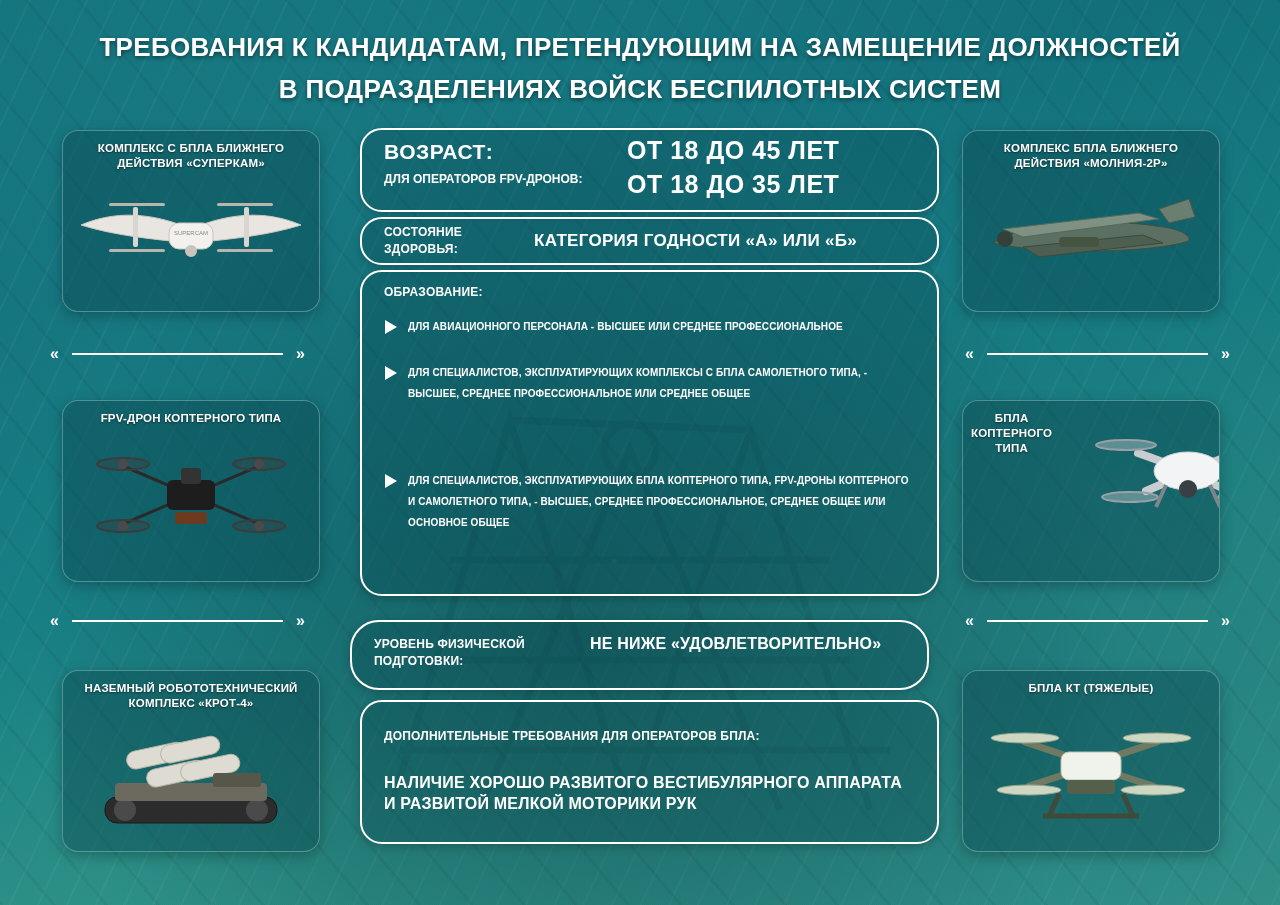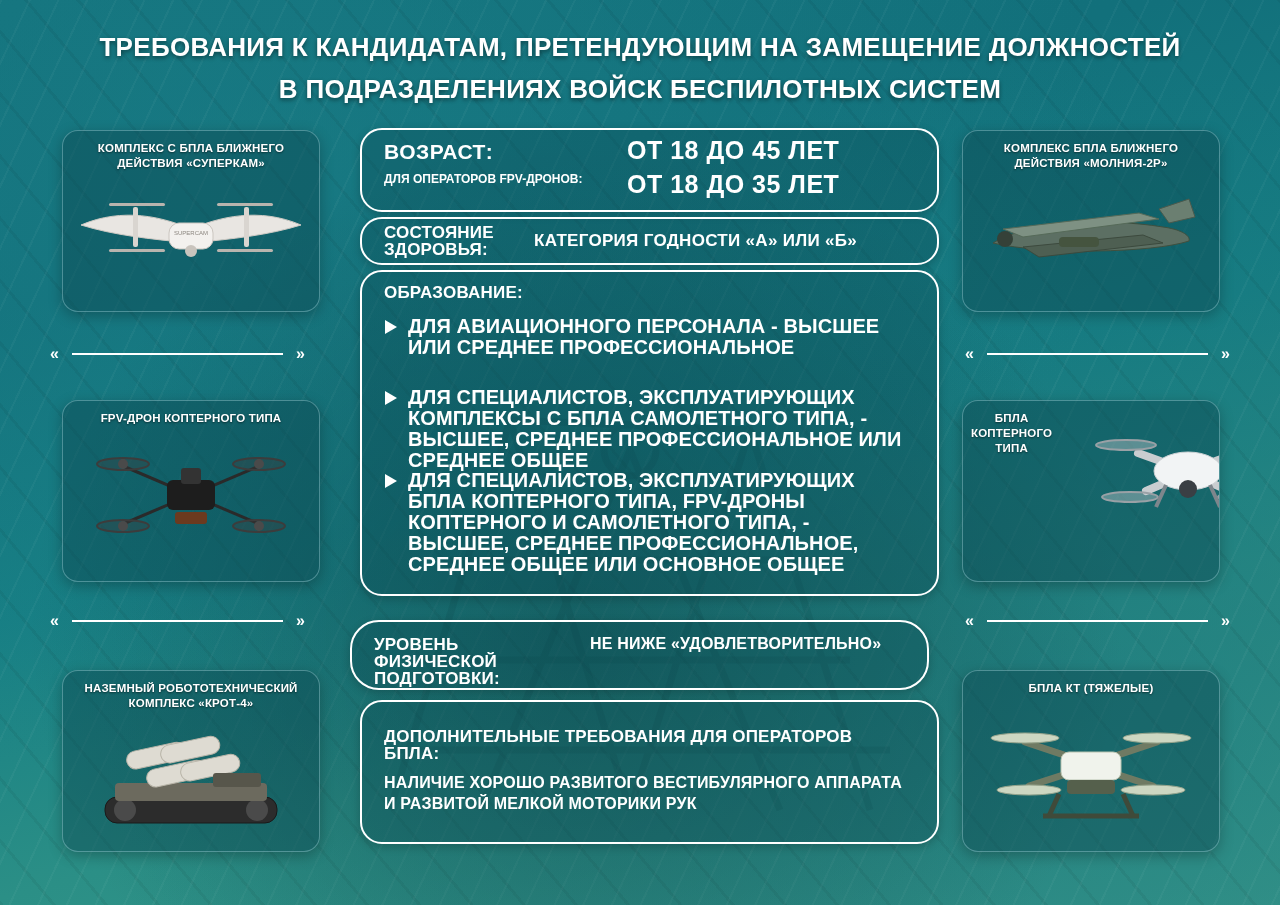--- a/index.html
+++ b/index.html
@@ -86,21 +86,21 @@
   
   .box {
     position: absolute;
     border: 2px solid #ffffff;
     border-radius: 22px;
     background: rgba(10,70,80,0.30);
     box-shadow: 0 3px 10px rgba(0,0,0,.20);
     color: #ffffff;
   }
   .label {
-    font-size: 17px;
+    font-size: 12px;
     font-weight: bold;
     letter-spacing: .2px;
     line-height: 17px;
     text-transform: uppercase;
   }
   .value-big {
     font-size: 25px;
     font-weight: bold;
     letter-spacing: .5px;
     line-height: 29px;
@@ -142,21 +142,21 @@
     gap: 10px;
     align-items: flex-start;
   }
   .edu-arrow {
     flex: 0 0 auto;
     margin-top: 3px;
     width: 14px;
     height: 16px;
   }
   .edu-text {
-    font-size: 20px;
+    font-size: 10px;
     font-weight: bold;
     line-height: 21px;
     letter-spacing: .1px;
   }
 
   
   #box-phys { left: 350px; top: 620px; width: 575px; height: 66px; border-radius: 29px; }
   #box-phys .lab { position: absolute; left: 22px; top: 14px; width: 200px; }
   #box-phys .val { position: absolute; left: 238px; top: 11px; }
 
@@ -401,21 +401,21 @@
   <div class="box" id="box-edu">
     <div class="lab label">ОБРАЗОВАНИЕ:</div>
 
     <div class="edu-item" style="top:44px;">
       <svg class="edu-arrow" viewBox="0 0 14 16">
         <path d="M1 1 L13 8 L1 15 Z" fill="#ffffff"></path>
       </svg>
       <div class="edu-text">ДЛЯ АВИАЦИОННОГО ПЕРСОНАЛА - ВЫСШЕЕ ИЛИ СРЕДНЕЕ ПРОФЕССИОНАЛЬНОЕ</div>
     </div>
 
-    <div class="edu-item" style="top:115px;">
+    <div class="edu-item" style="top:90px;">
       <svg class="edu-arrow" viewBox="0 0 14 16">
         <path d="M1 1 L13 8 L1 15 Z" fill="#ffffff"></path>
       </svg>
       <div class="edu-text">ДЛЯ СПЕЦИАЛИСТОВ, ЭКСПЛУАТИРУЮЩИХ КОМПЛЕКСЫ С БПЛА САМОЛЕТНОГО ТИПА, - ВЫСШЕЕ, СРЕДНЕЕ ПРОФЕССИОНАЛЬНОЕ ИЛИ СРЕДНЕЕ ОБЩЕЕ</div>
     </div>
 
     <div class="edu-item" style="top:198px;">
       <svg class="edu-arrow" viewBox="0 0 14 16">
         <path d="M1 1 L13 8 L1 15 Z" fill="#ffffff"></path>
       </svg>

